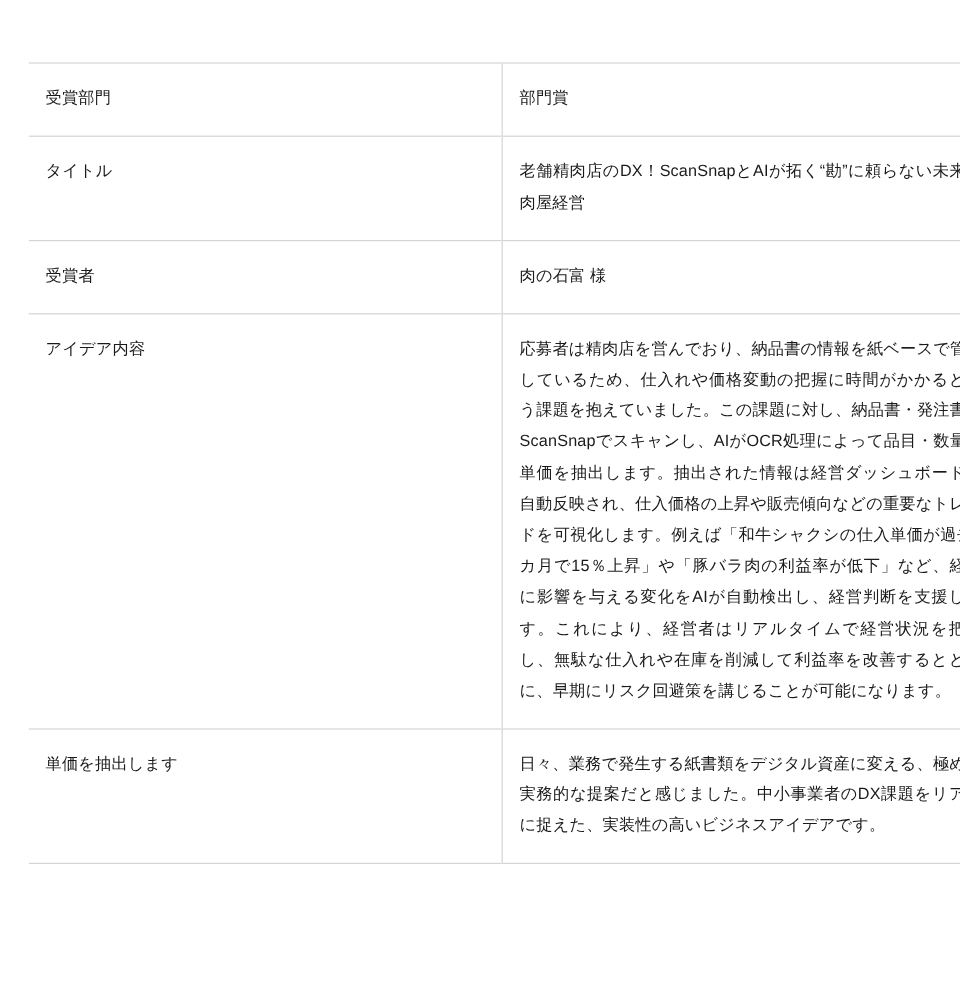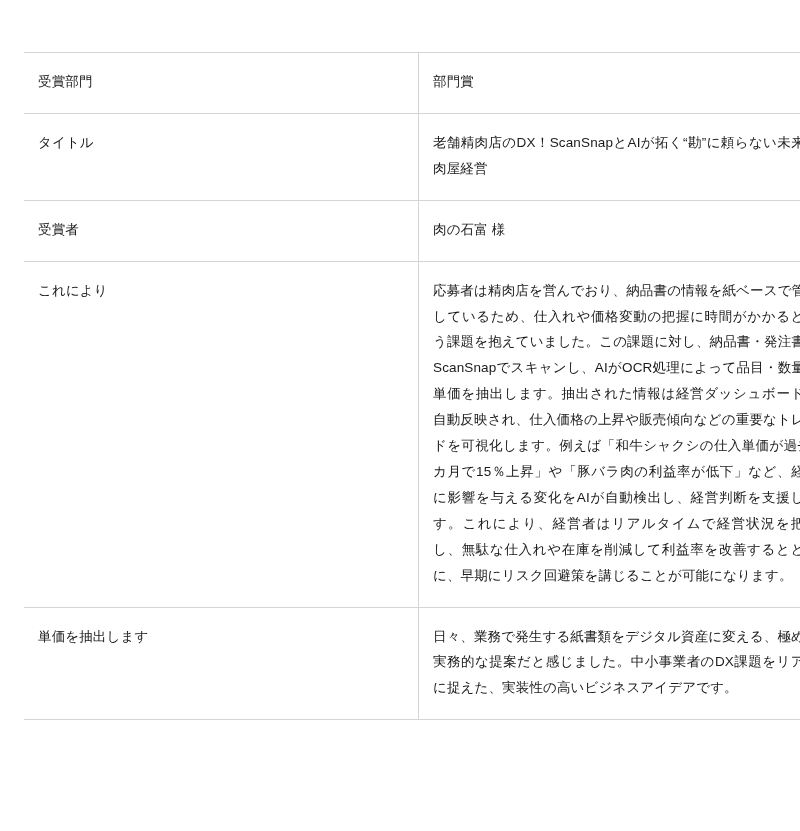--- a/index.html
+++ b/index.html
@@ -72,21 +72,21 @@
       </tr>
       <tr>
         <td class="label-cell">タイトル</td>
         <td class="value-cell">老舗精肉店のDX！ScanSnapとAIが拓く“勘”に頼らない未来の肉屋経営</td>
       </tr>
       <tr>
         <td class="label-cell">受賞者</td>
         <td class="value-cell">肉の石富 様</td>
       </tr>
       <tr class="row-body">
-        <td class="label-cell">これにより</td>
+        <td class="label-cell">アイデア内容</td>
         <td class="value-cell">応募者は精肉店を営んでおり、納品書の情報を紙ベースで管理しているため、仕入れや価格変動の把握に時間がかかるという課題を抱えていました。この課題に対し、納品書・発注書をScanSnapでスキャンし、AIがOCR処理によって品目・数量・単価を抽出します。抽出された情報は経営ダッシュボードに自動反映され、仕入価格の上昇や販売傾向などの重要なトレンドを可視化します。例えば「和牛シャクシの仕入単価が過去3カ月で15％上昇」や「豚バラ肉の利益率が低下」など、経営に影響を与える変化をAIが自動検出し、経営判断を支援します。これにより、経営者はリアルタイムで経営状況を把握し、無駄な仕入れや在庫を削減して利益率を改善するとともに、早期にリスク回避策を講じることが可能になります。</td>
       </tr>
       <tr class="row-body bottom-border">
         <td class="label-cell">単価を抽出します</td>
         <td class="value-cell">日々、業務で発生する紙書類をデジタル資産に変える、極めて実務的な提案だと感じました。中小事業者のDX課題をリアルに捉えた、実装性の高いビジネスアイデアです。</td>
       </tr>
     </tbody>
   </table>
 </div>
 

